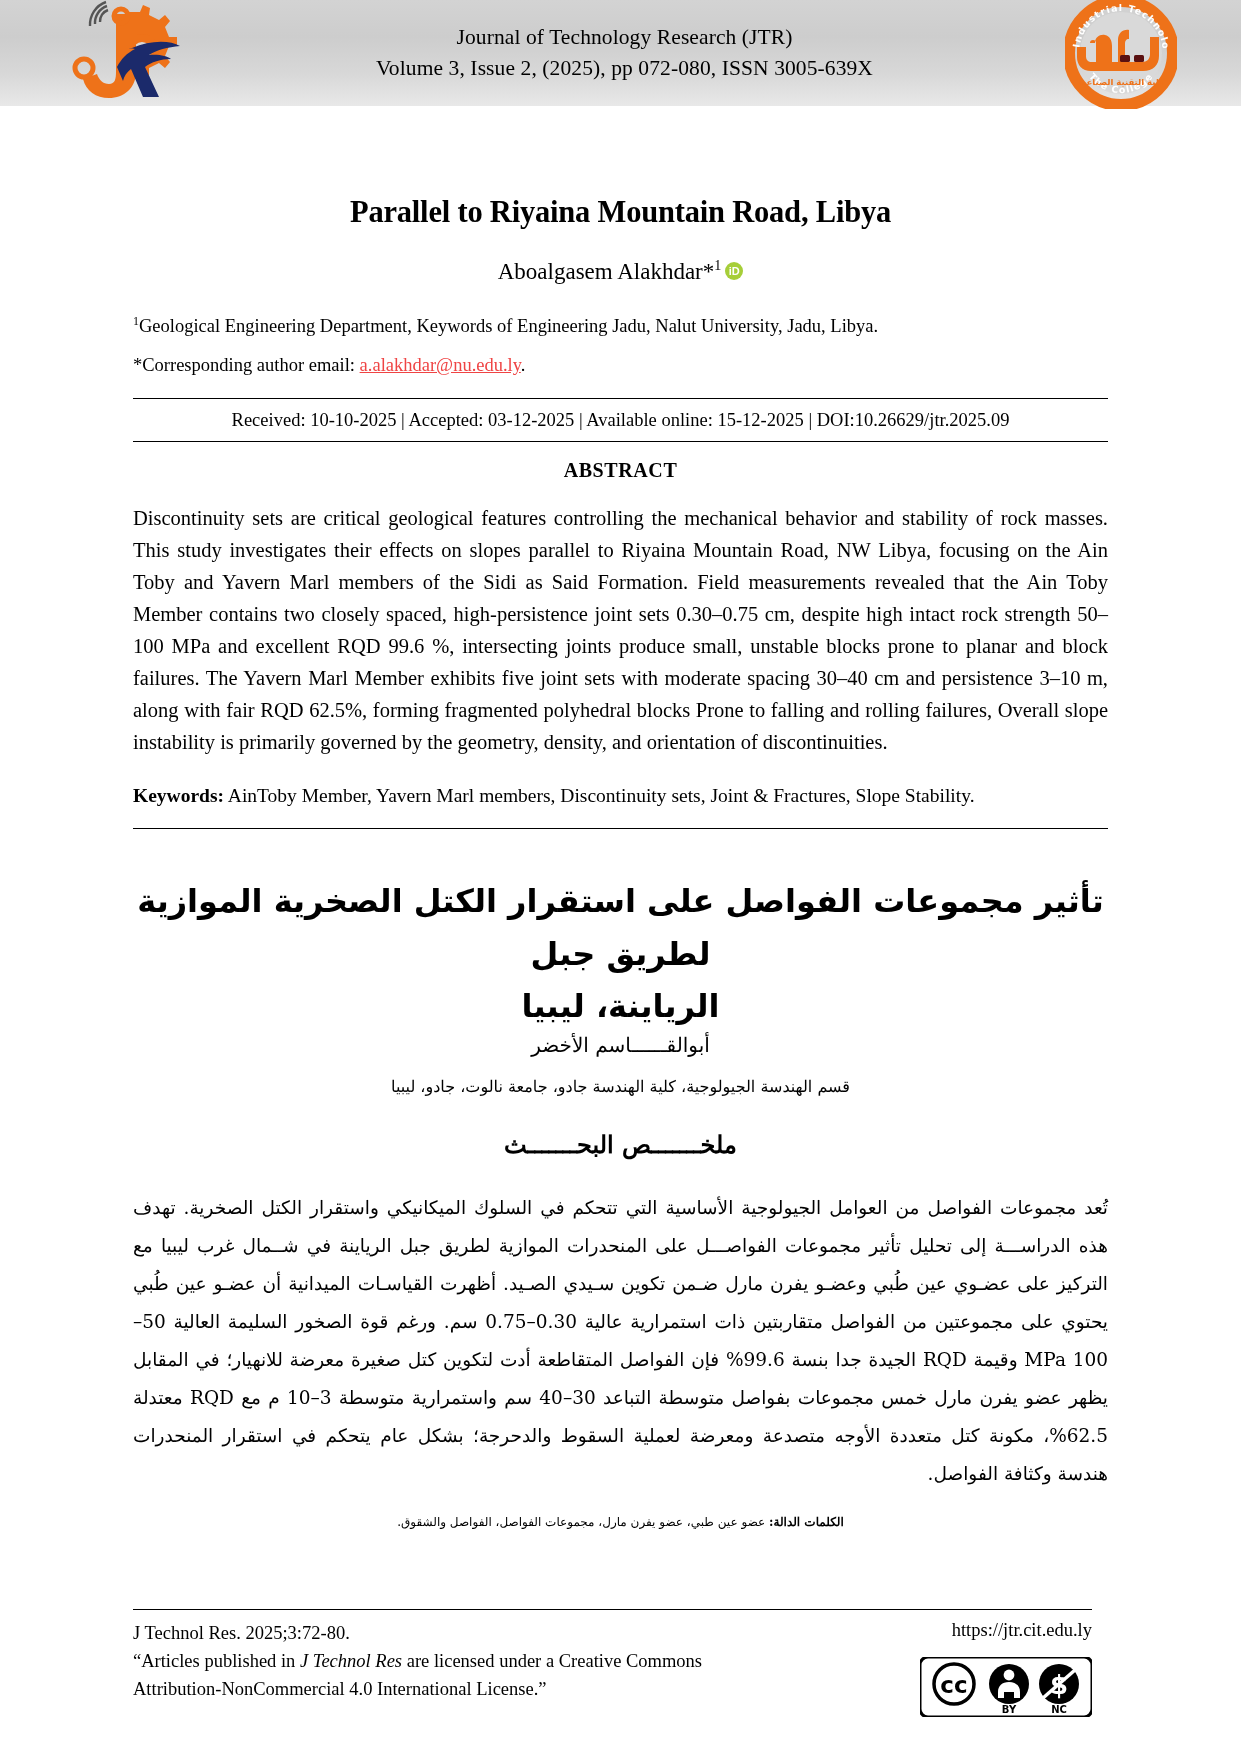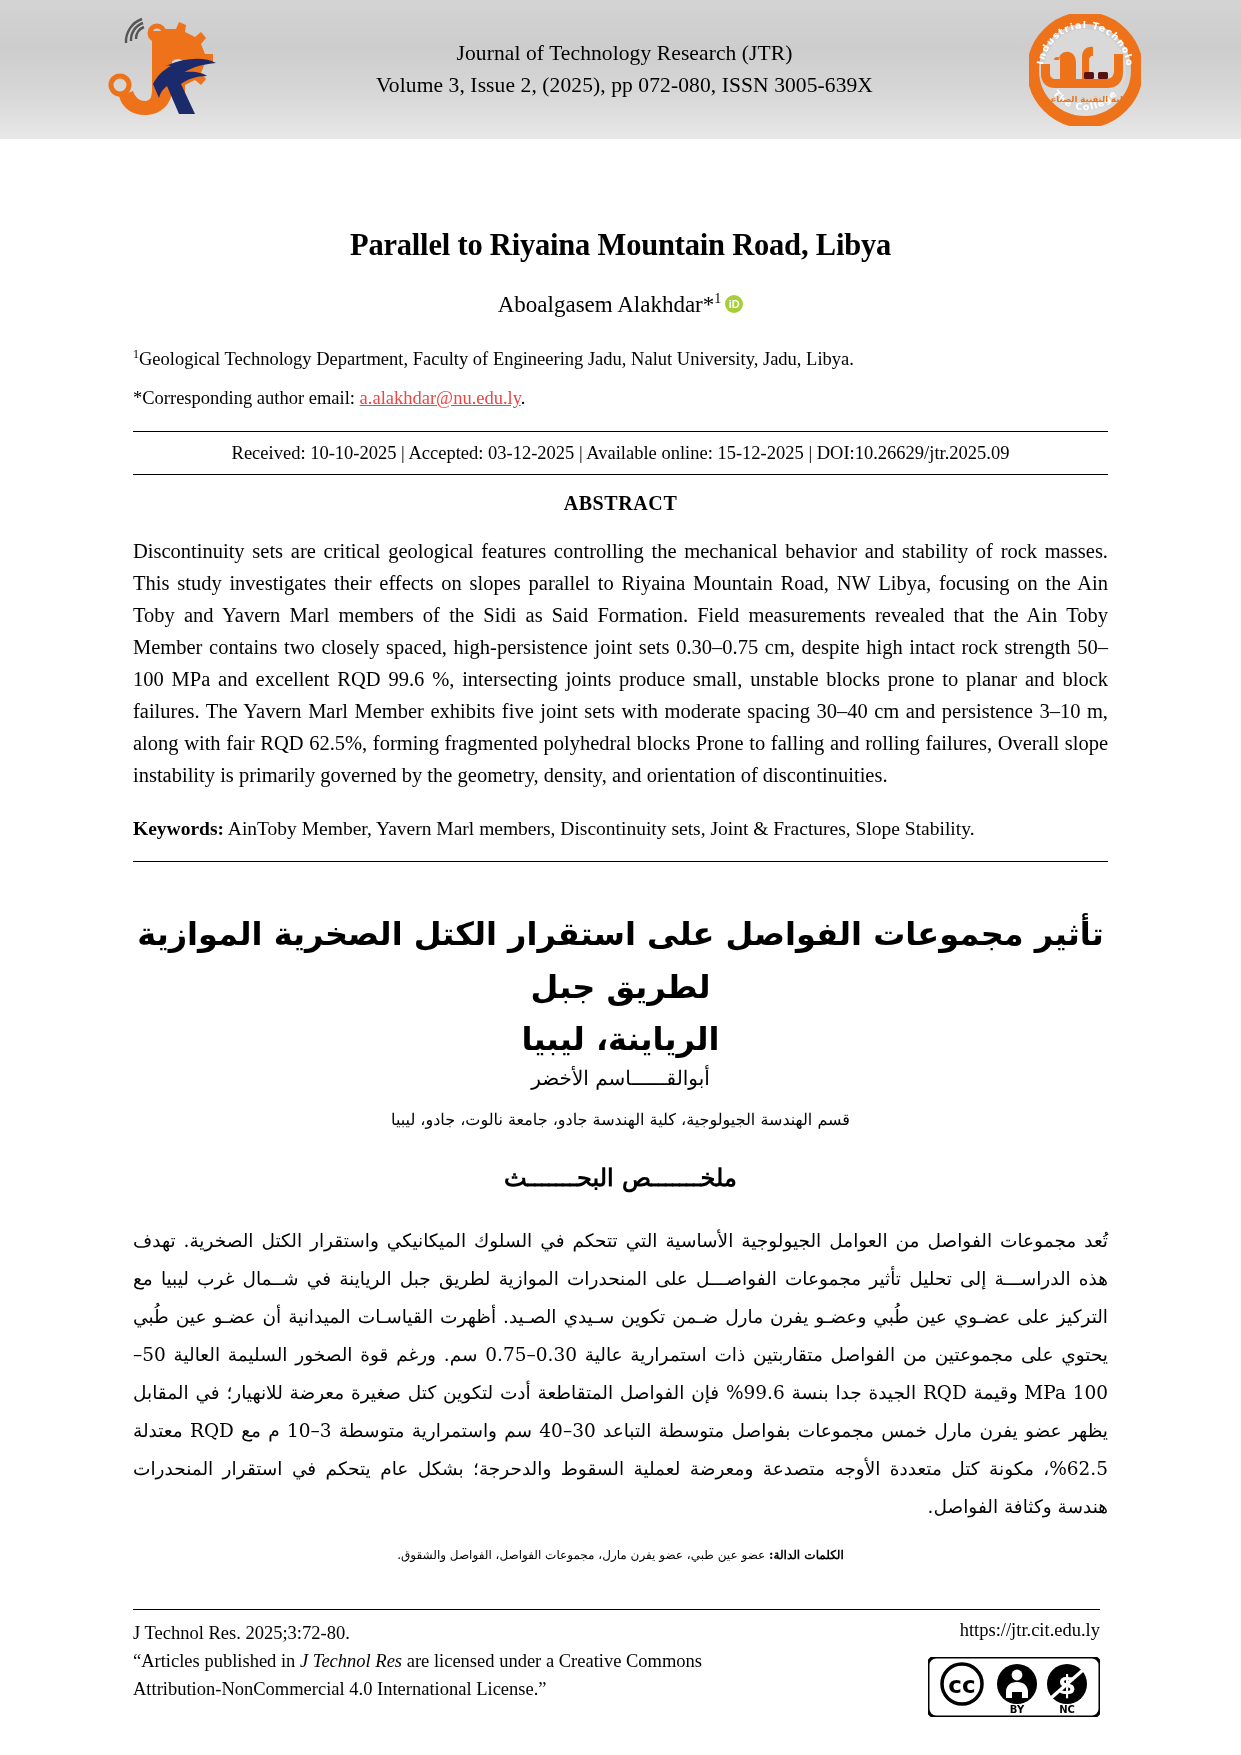--- a/index.html
+++ b/index.html
@@ -13,26 +13,26 @@
     height: 1755px;
     font-family: "Liberation Serif", "DejaVu Serif", serif;
     color: #000000;
     position: relative;
     overflow: hidden;
   }
 
   
   .masthead {
     position: relative;
-    height: 139px;
+    height: 106px;
     background: linear-gradient(180deg, #d3d3d3 0%, #cdcdcd 35%, #d8d8d8 70%, #e8e8e8 100%);
     display: flex;
     align-items: center;
     justify-content: space-between;
-    padding: 0 100px;
+    padding: 0 64px;
     box-sizing: border-box;
   }
   .masthead-center {
     flex: 1;
     text-align: center;
     line-height: 1.45;
   }
   .masthead-line {
     font-size: 21.5px;
     letter-spacing: 0.1px;
@@ -198,21 +198,21 @@
     font-size: 12px;
     margin-top: 22px;
     font-family: "DejaVu Serif", "Liberation Serif", serif;
   }
   .ar-keywords b { font-weight: bold; }
 
   
   .footer-wrap {
     position: absolute;
     left: 0;
-    right: 8px;
+    right: 16px;
     bottom: 38px;
     padding: 0 133px;
     box-sizing: border-box;
   }
   .footer-rule {
     border: 0;
     border-top: 1.4px solid #000;
     margin: 0 0 10px 0;
   }
   .footer-row {
@@ -301,21 +301,21 @@
   <h1 class="title">
     <br>
     <span>Parallel to Riyaina Mountain Road, Libya</span>
   </h1>
 
   <div class="author-line">
     <span>Aboalgasem Alakhdar*</span><sup>1</sup><span class="orcid">iD</span>
   </div>
 
   <div class="affil">
-    <sup>1</sup><span>Geological Technology Department, Faculty of Engineering Jadu, Nalut University, Jadu, Libya.</span>
+    <sup>1</sup><span>Geological Engineering Department, Keywords of Engineering Jadu, Nalut University, Jadu, Libya.</span>
   </div>
 
   <div class="corr">
     <span>*Corresponding author email: </span><a class="email-link" href="#">a.alakhdar@nu.edu.ly</a><span>.</span>
   </div>
 
   <hr class="rule">
   <div class="dates">Received: 10-10-2025 | Accepted: 03-12-2025 | Available online: 15-12-2025 | DOI:10.26629/jtr.2025.09</div>
   <hr class="rule-thin">
 

